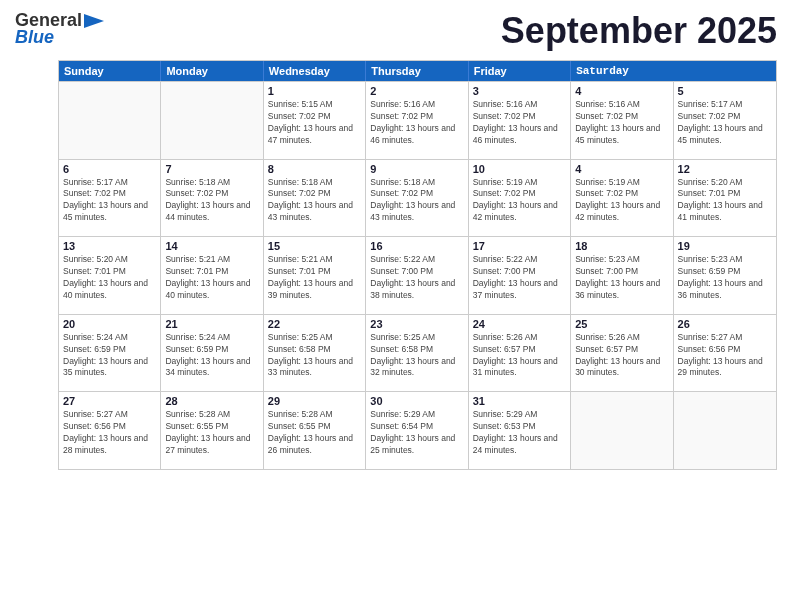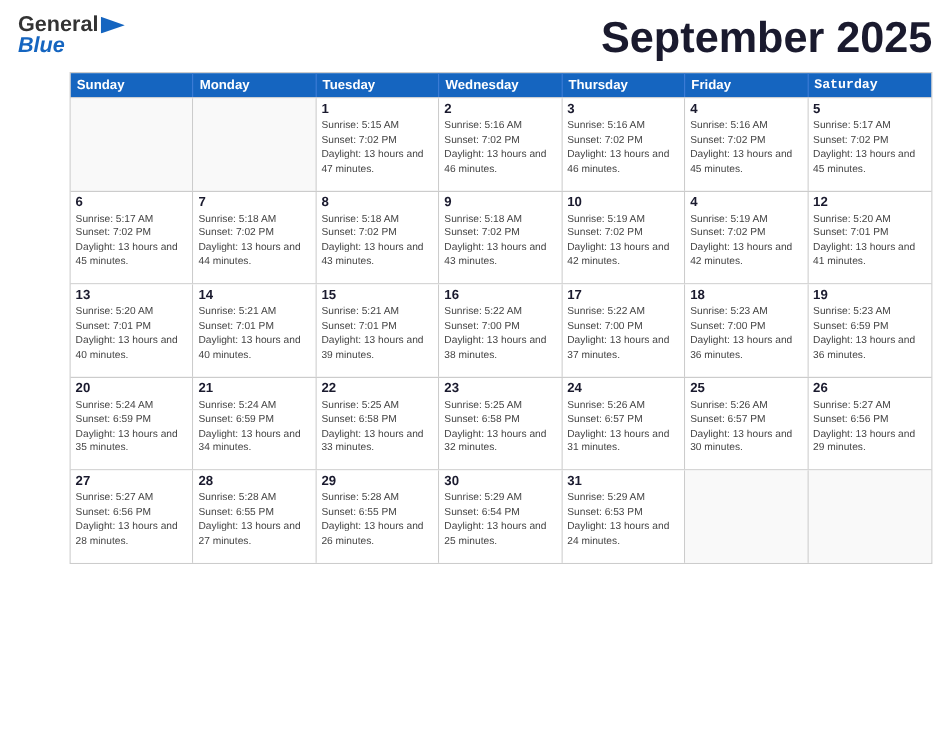--- a/index.html
+++ b/index.html
@@ -127,21 +127,20 @@
     </div>
     <div class="title-block">
       <div class="month-year">September 2025</div>
     </div>
   </div>
 
   <div class="calendar">
     <div class="cal-header">
     <div class="cal-header-cell">Sunday</div>
         <div class="cal-header-cell">Monday</div>
-        <div class="cal-header-cell">Tuesday</div>
         <div class="cal-header-cell">Wednesday</div>
         <div class="cal-header-cell">Thursday</div>
         <div class="cal-header-cell">Friday</div>
         <div class="cal-header-cell">Saturday</div>
       </div>
     <div class="cal-body">
     <div class="cal-row">
           <div class="cal-cell empty"></div>
           <div class="cal-cell empty"></div>
           <div class="cal-cell">

